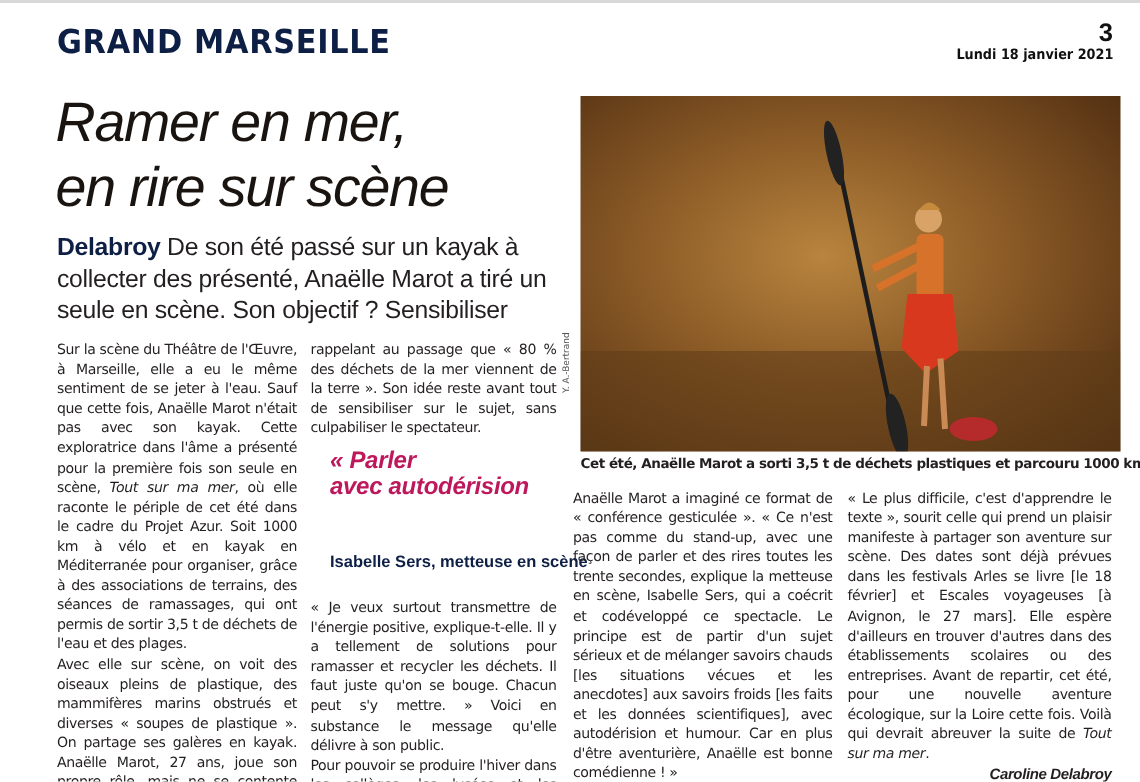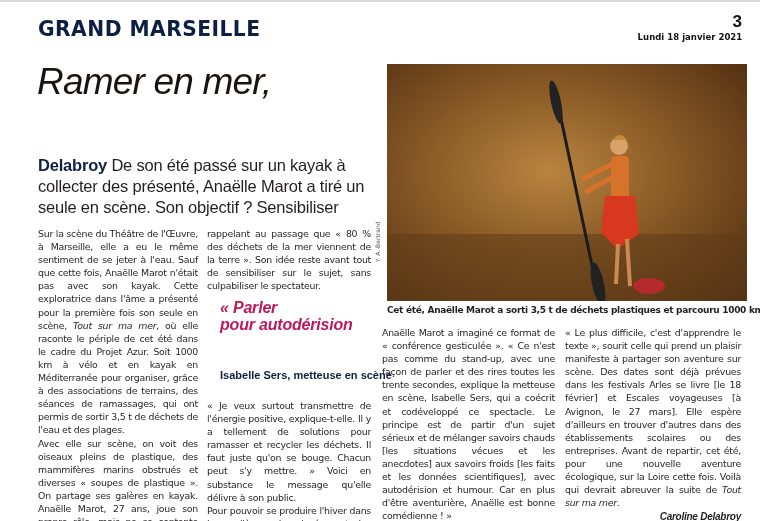--- a/index.html
+++ b/index.html
@@ -38,38 +38,39 @@
 </head>
 <body>
 
 <div class="topline"></div>
 <div class="section">GRAND MARSEILLE</div>
 <div class="pagenum">3</div>
 <div class="date">Lundi 18 janvier 2021</div>
 
 <h1 class="headline">
   <span>Ramer en mer,</span>
+  <span>en rire sur scène</span>
 </h1>
 
 <div class="chapo">
   <span class="kicker">Delabroy</span><span> De son été passé sur un kayak à collecter des présenté, Anaëlle Marot a tiré un seule en scène. Son objectif ? Sensibiliser</span>
 </div>
 
 <div class="col col1">
   <p><span>Sur la scène du Théâtre de l'Œuvre, à Marseille, elle a eu le même sentiment de se jeter à l'eau. Sauf que cette fois, Anaëlle Marot n'était pas avec son kayak. Cette exploratrice dans l'âme a présenté pour la première fois son seule en scène, </span><i>Tout sur ma mer</i><span>, où elle raconte le périple de cet été dans le cadre du Projet Azur. Soit 1000 km à vélo et en kayak en Méditerranée pour organiser, grâce à des associations de terrains, des séances de ramassages, qui ont permis de sortir 3,5 t de déchets de l'eau et des plages.</span></p>
   <p>Avec elle sur scène, on voit des oiseaux pleins de plastique, des mammifères marins obstrués et diverses « soupes de plastique ». On partage ses galères en kayak. Anaëlle Marot, 27 ans, joue son propre rôle, mais ne se contente pas d'anecdotes et partage aussi toutes les connaissances qu'elle a acquises,</p>
 </div>
 
 <div class="col col2">
   <p>rappelant au passage que « 80 % des déchets de la mer viennent de la terre ». Son idée reste avant tout de sensibiliser sur le sujet, sans culpabiliser le spectateur.</p>
 </div>
 
 <div class="quote">
   <div>« Parler</div>
-  <div>pour autodérision</div>
+  <div>avec autodérision</div>
 </div>
 <div class="quote-author">
   <span>Isabelle Sers,</span><span class="role"> metteuse en scène</span>
 </div>
 
 <div class="col col2" style="top:399px;">
   <p>« Je veux surtout transmettre de l'énergie positive, explique-t-elle. Il y a tellement de solutions pour ramasser et recycler les déchets. Il faut juste qu'on se bouge. Chacun peut s'y mettre. » Voici en substance le message qu'elle délivre à son public.</p>
   <p>Pour pouvoir se produire l'hiver dans les collèges, les lycées et les entreprises,</p>
 </div>
 

